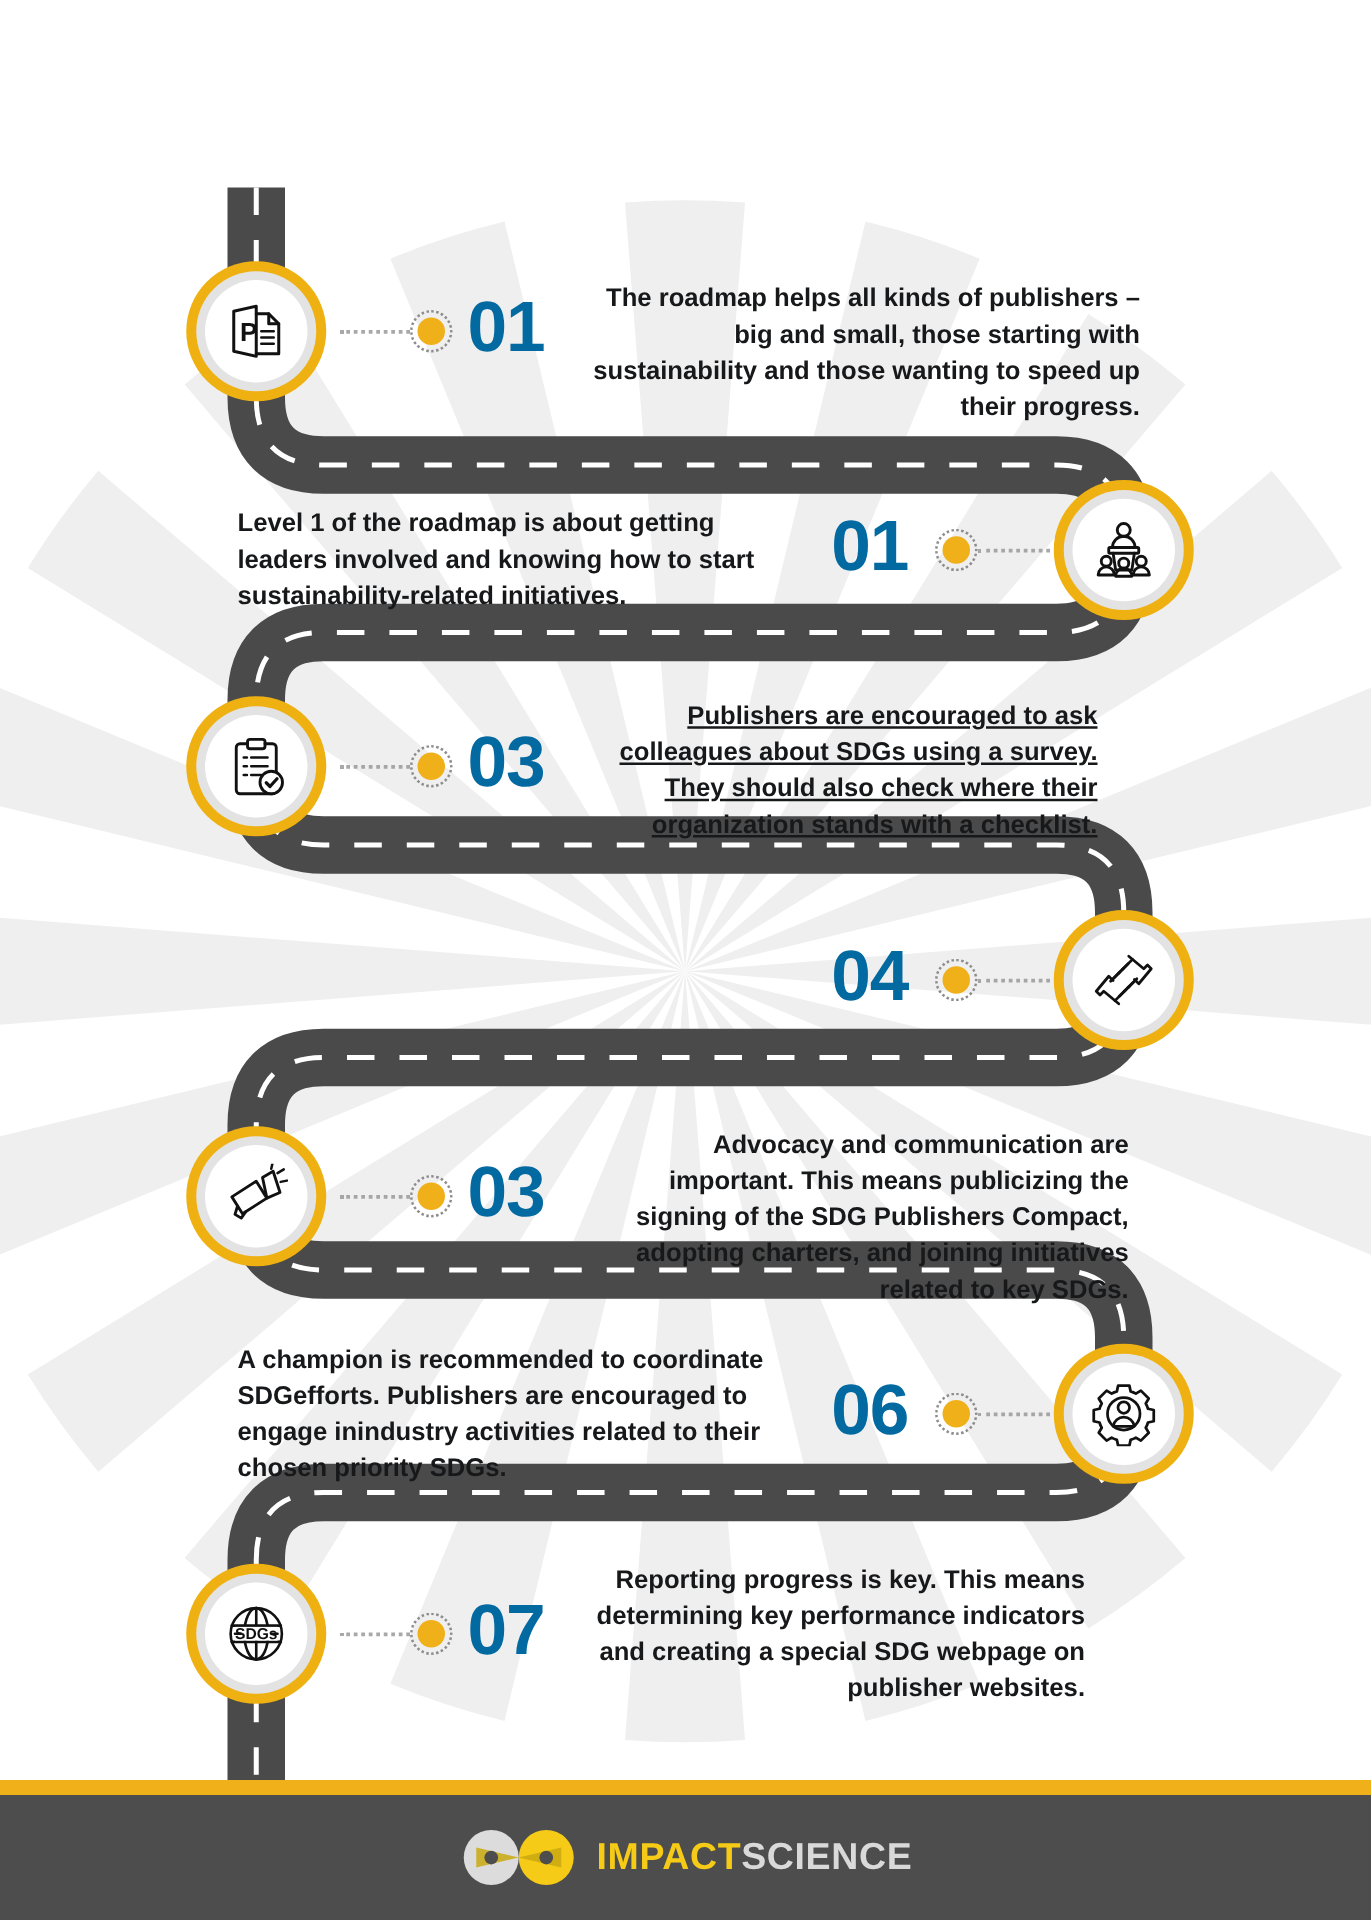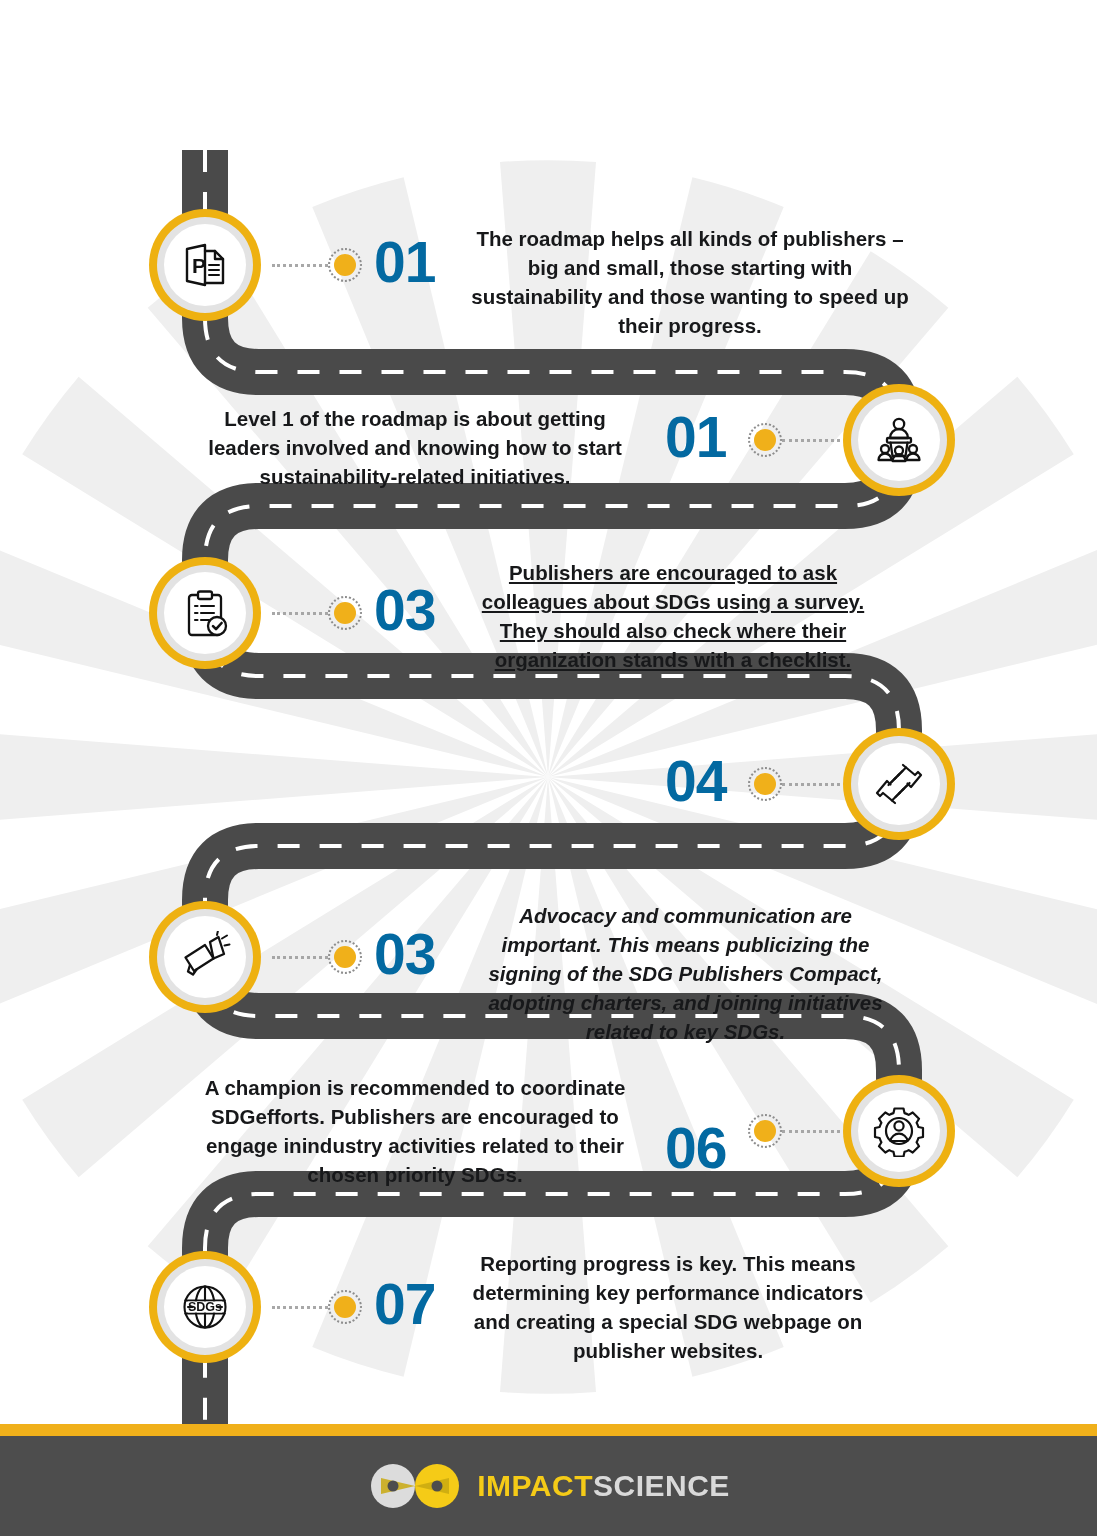--- a/index.html
+++ b/index.html
@@ -157,22 +157,22 @@
   
   .step-text {
     position: absolute;
     font-family: "Liberation Sans", "DejaVu Sans", sans-serif;
     font-weight: bold;
     font-size: 20.5px;
     line-height: 1.42;
     color: #17181a;
     z-index: 23;
   }
-  .step-text.left-align { text-align: center; }
-  .step-text.right-align { text-align: center; }
+  .step-text.left-align { text-align: right; }
+  .step-text.right-align { text-align: left; }
 
   
   .footer-bar {
     position: absolute;
     left: 0; top: 1424px;
     width: 1097px; height: 12px;
     background: #f0b01a;
     z-index: 40;
   }
   .footer {
@@ -430,39 +430,39 @@
             <path d="M45.5 14.5 L50.5 13.5" stroke-width="2"></path>
             <path d="M38 4 L39 -0.5" stroke-width="2"></path>
           </svg>
         </div>
       </div>
       <div class="connector" style="left:272px; top:50px; width:90px;">
         <span class="conn-line"></span>
         <span class="conn-dot"></span>
       </div>
       <div class="step-num" style="left:374px; top:36px;">03</div>
-      <div class="step-text left-align" style="left:468px; top:11px; width:435px;font-style:italic;">Advocacy and communication are important. This means publicizing the signing of the SDG Publishers Compact, adopting charters, and joining initiatives related to key SDGs.</div>
+      <div class="step-text left-align" style="left:468px; top:11px; width:435px;">Advocacy and communication are important. This means publicizing the signing of the SDG Publishers Compact, adopting charters, and joining initiatives related to key SDGs.</div>
     </div>
 
     <div class="step" style="top:1060px;">
       <div class="marker" style="left:843px; top:15px;">
         <div class="marker-inner">
           <svg width="52" height="52" viewBox="0 0 52 52" fill="none" stroke="#111" stroke-width="2.2" stroke-linejoin="round" stroke-linecap="round">
             <path d="M21.5 3.5 h9 l1 4.6 a18.5 18.5 0 0 1 4.2 1.8 l4-2.4 6.3 6.3 -2.4 4 a18.5 18.5 0 0 1 1.8 4.2 l4.6 1 v9 l-4.6 1 a18.5 18.5 0 0 1 -1.8 4.2 l2.4 4 -6.3 6.3 -4 -2.4 a18.5 18.5 0 0 1 -4.2 1.8 l-1 4.6 h-9 l-1 -4.6 a18.5 18.5 0 0 1 -4.2 -1.8 l-4 2.4 -6.3 -6.3 2.4 -4 a18.5 18.5 0 0 1 -1.8 -4.2 l-4.6 -1 v-9 l4.6 -1 a18.5 18.5 0 0 1 1.8 -4.2 l-2.4 -4 6.3 -6.3 4 2.4 a18.5 18.5 0 0 1 4.2 -1.8 Z"></path>
             <circle cx="26" cy="26" r="13"></circle>
             <circle cx="26" cy="21" r="4.6"></circle>
             <path d="M17.5 36 A8.6 8.6 0 0 1 34.5 36 Z"></path>
           </svg>
         </div>
       </div>
       <div class="connector" style="left:748px; top:54px; width:92px; flex-direction:row-reverse;">
         <span class="conn-line"></span>
         <span class="conn-dot"></span>
       </div>
-      <div class="step-num" style="left:665px; top:40px;margin-top:20px;">06</div>
+      <div class="step-num" style="left:665px; top:40px;">06</div>
       <div class="step-text right-align" style="left:190px; top:13px; width:450px;">A champion is recommended to coordinate SDGefforts. Publishers are encouraged to engage inindustry activities related to their chosen priority SDGs.</div>
     </div>
 
     <div class="step" style="top:1240px;">
       <div class="marker" style="left:149px; top:11px;">
         <div class="marker-inner">
           <svg width="52" height="52" viewBox="0 0 52 52" fill="none" stroke="#111" stroke-width="2.1" stroke-linejoin="round" stroke-linecap="round">
             <circle cx="26" cy="26" r="20.5"></circle>
             <ellipse cx="26" cy="26" rx="9.5" ry="20.5"></ellipse>
             <path d="M6.3 19.5 H45.7 M6.3 32.5 H45.7"></path>

